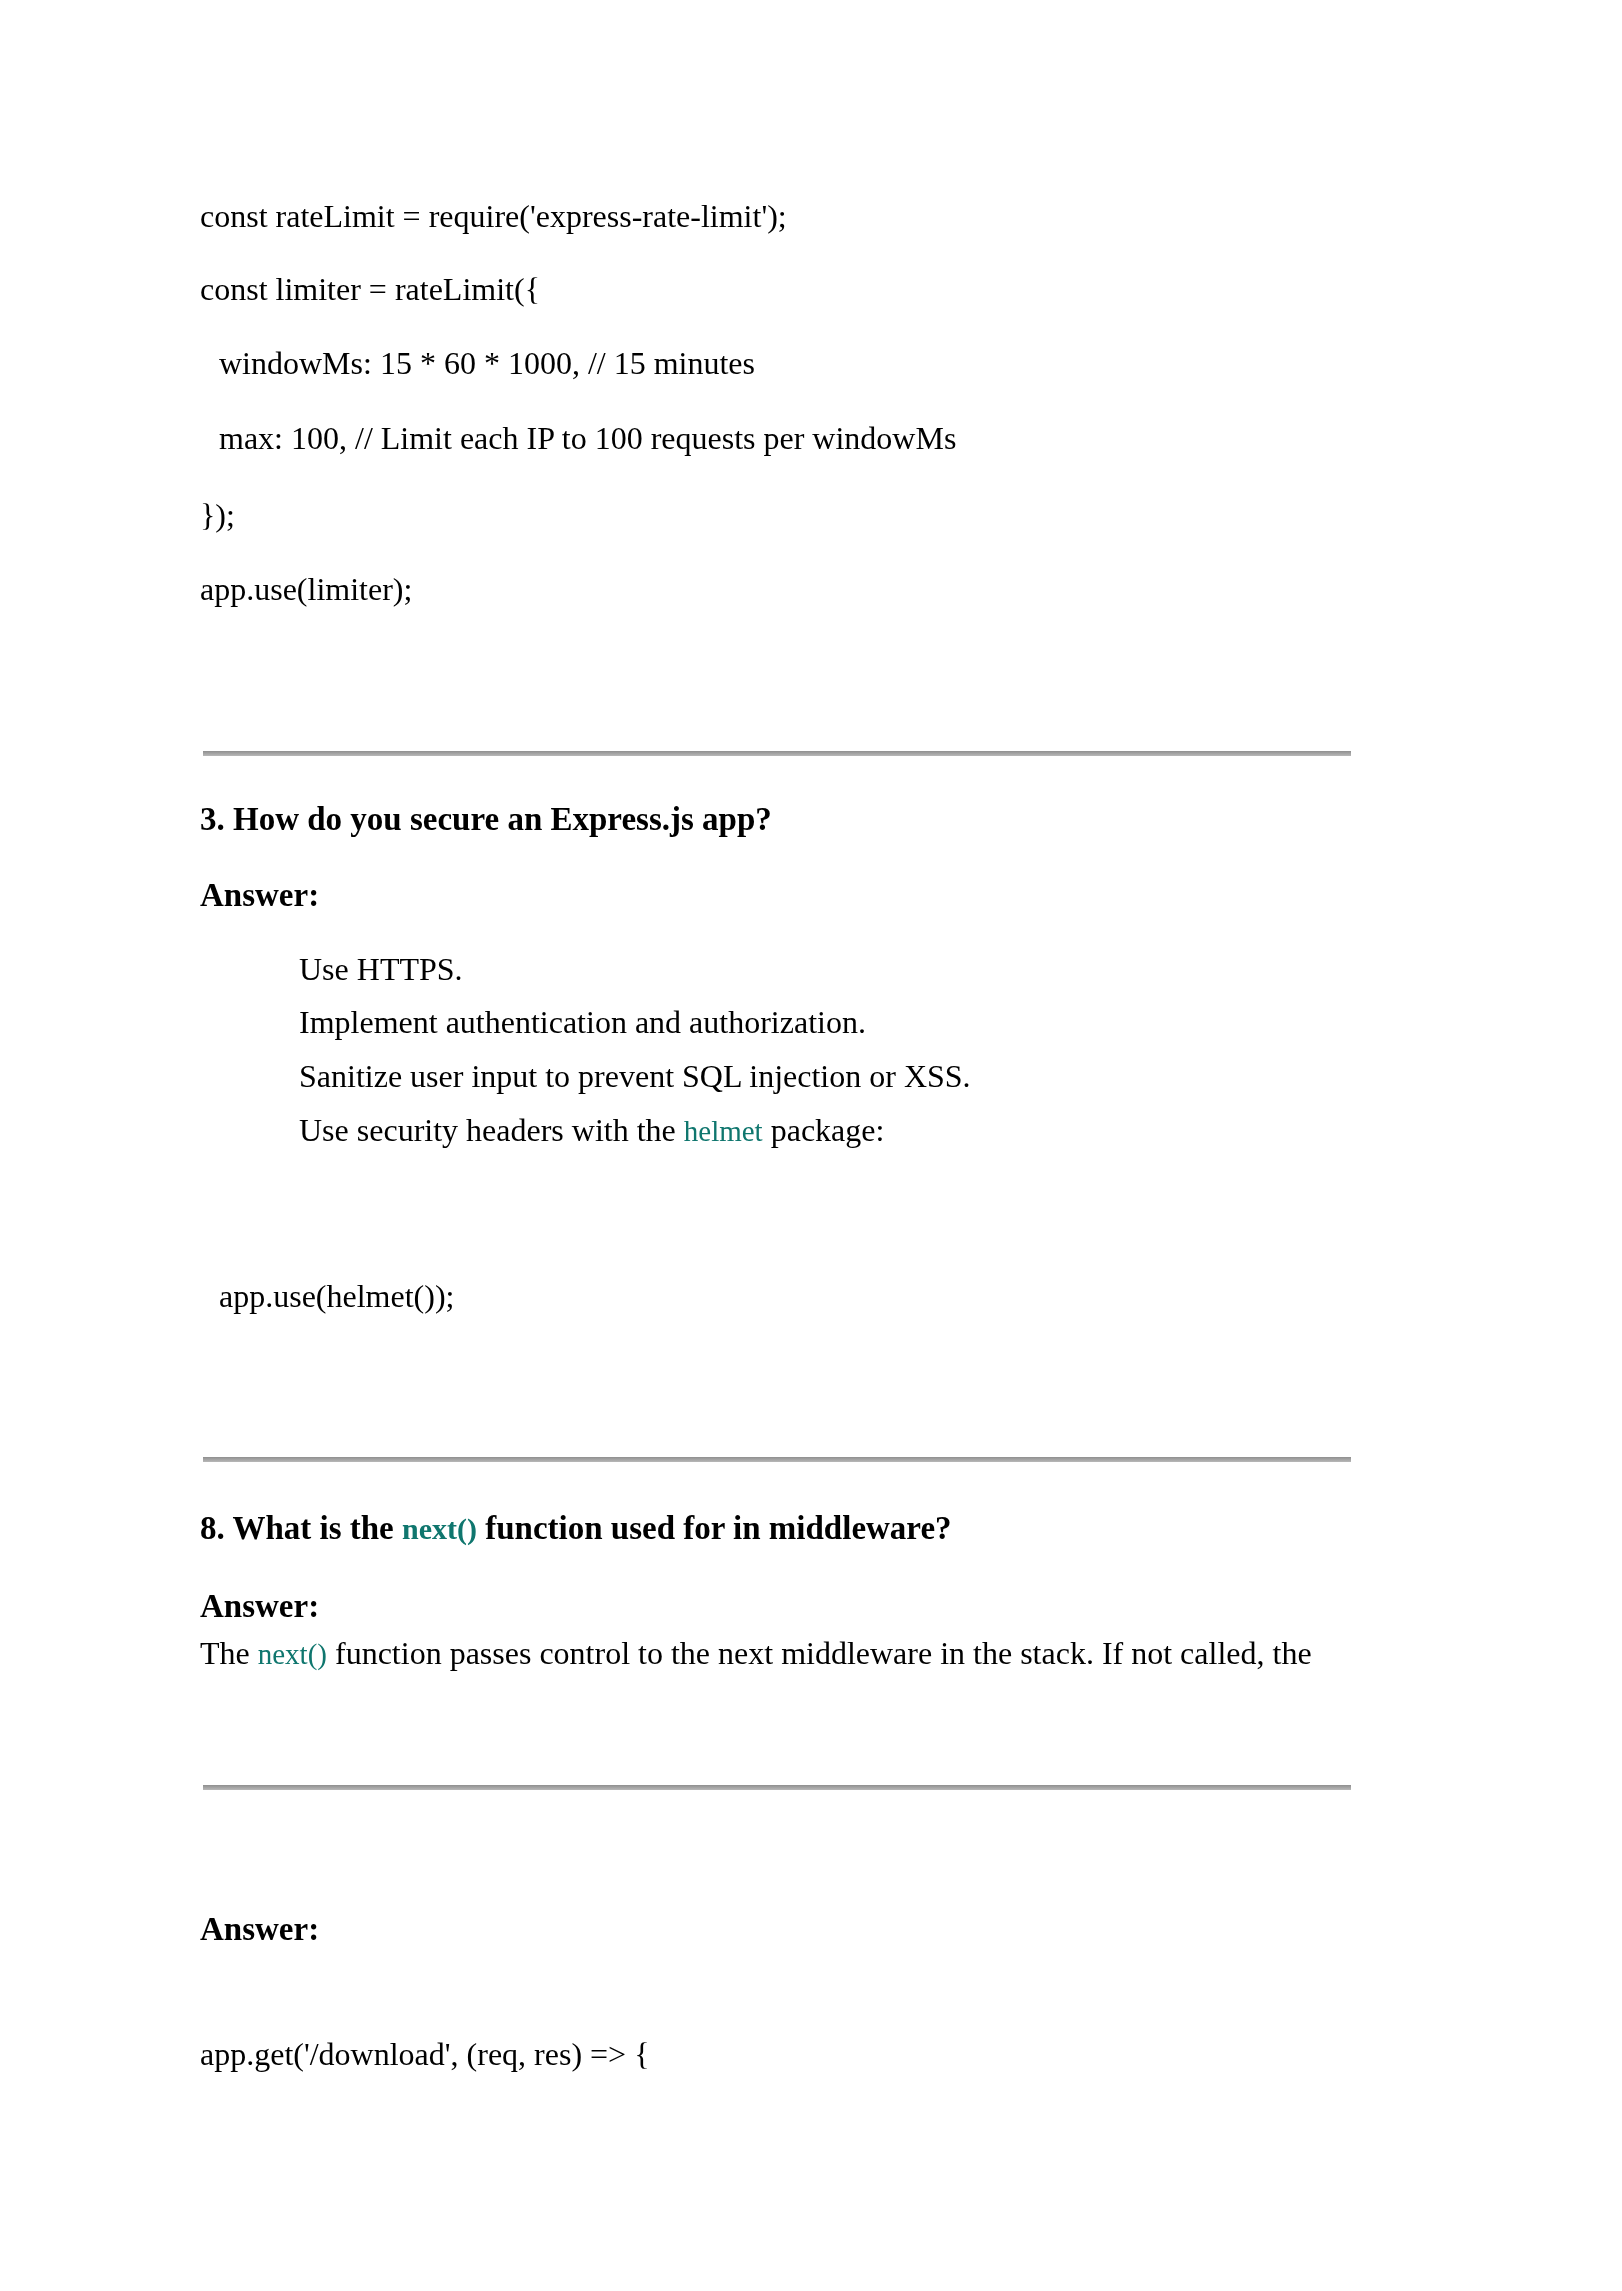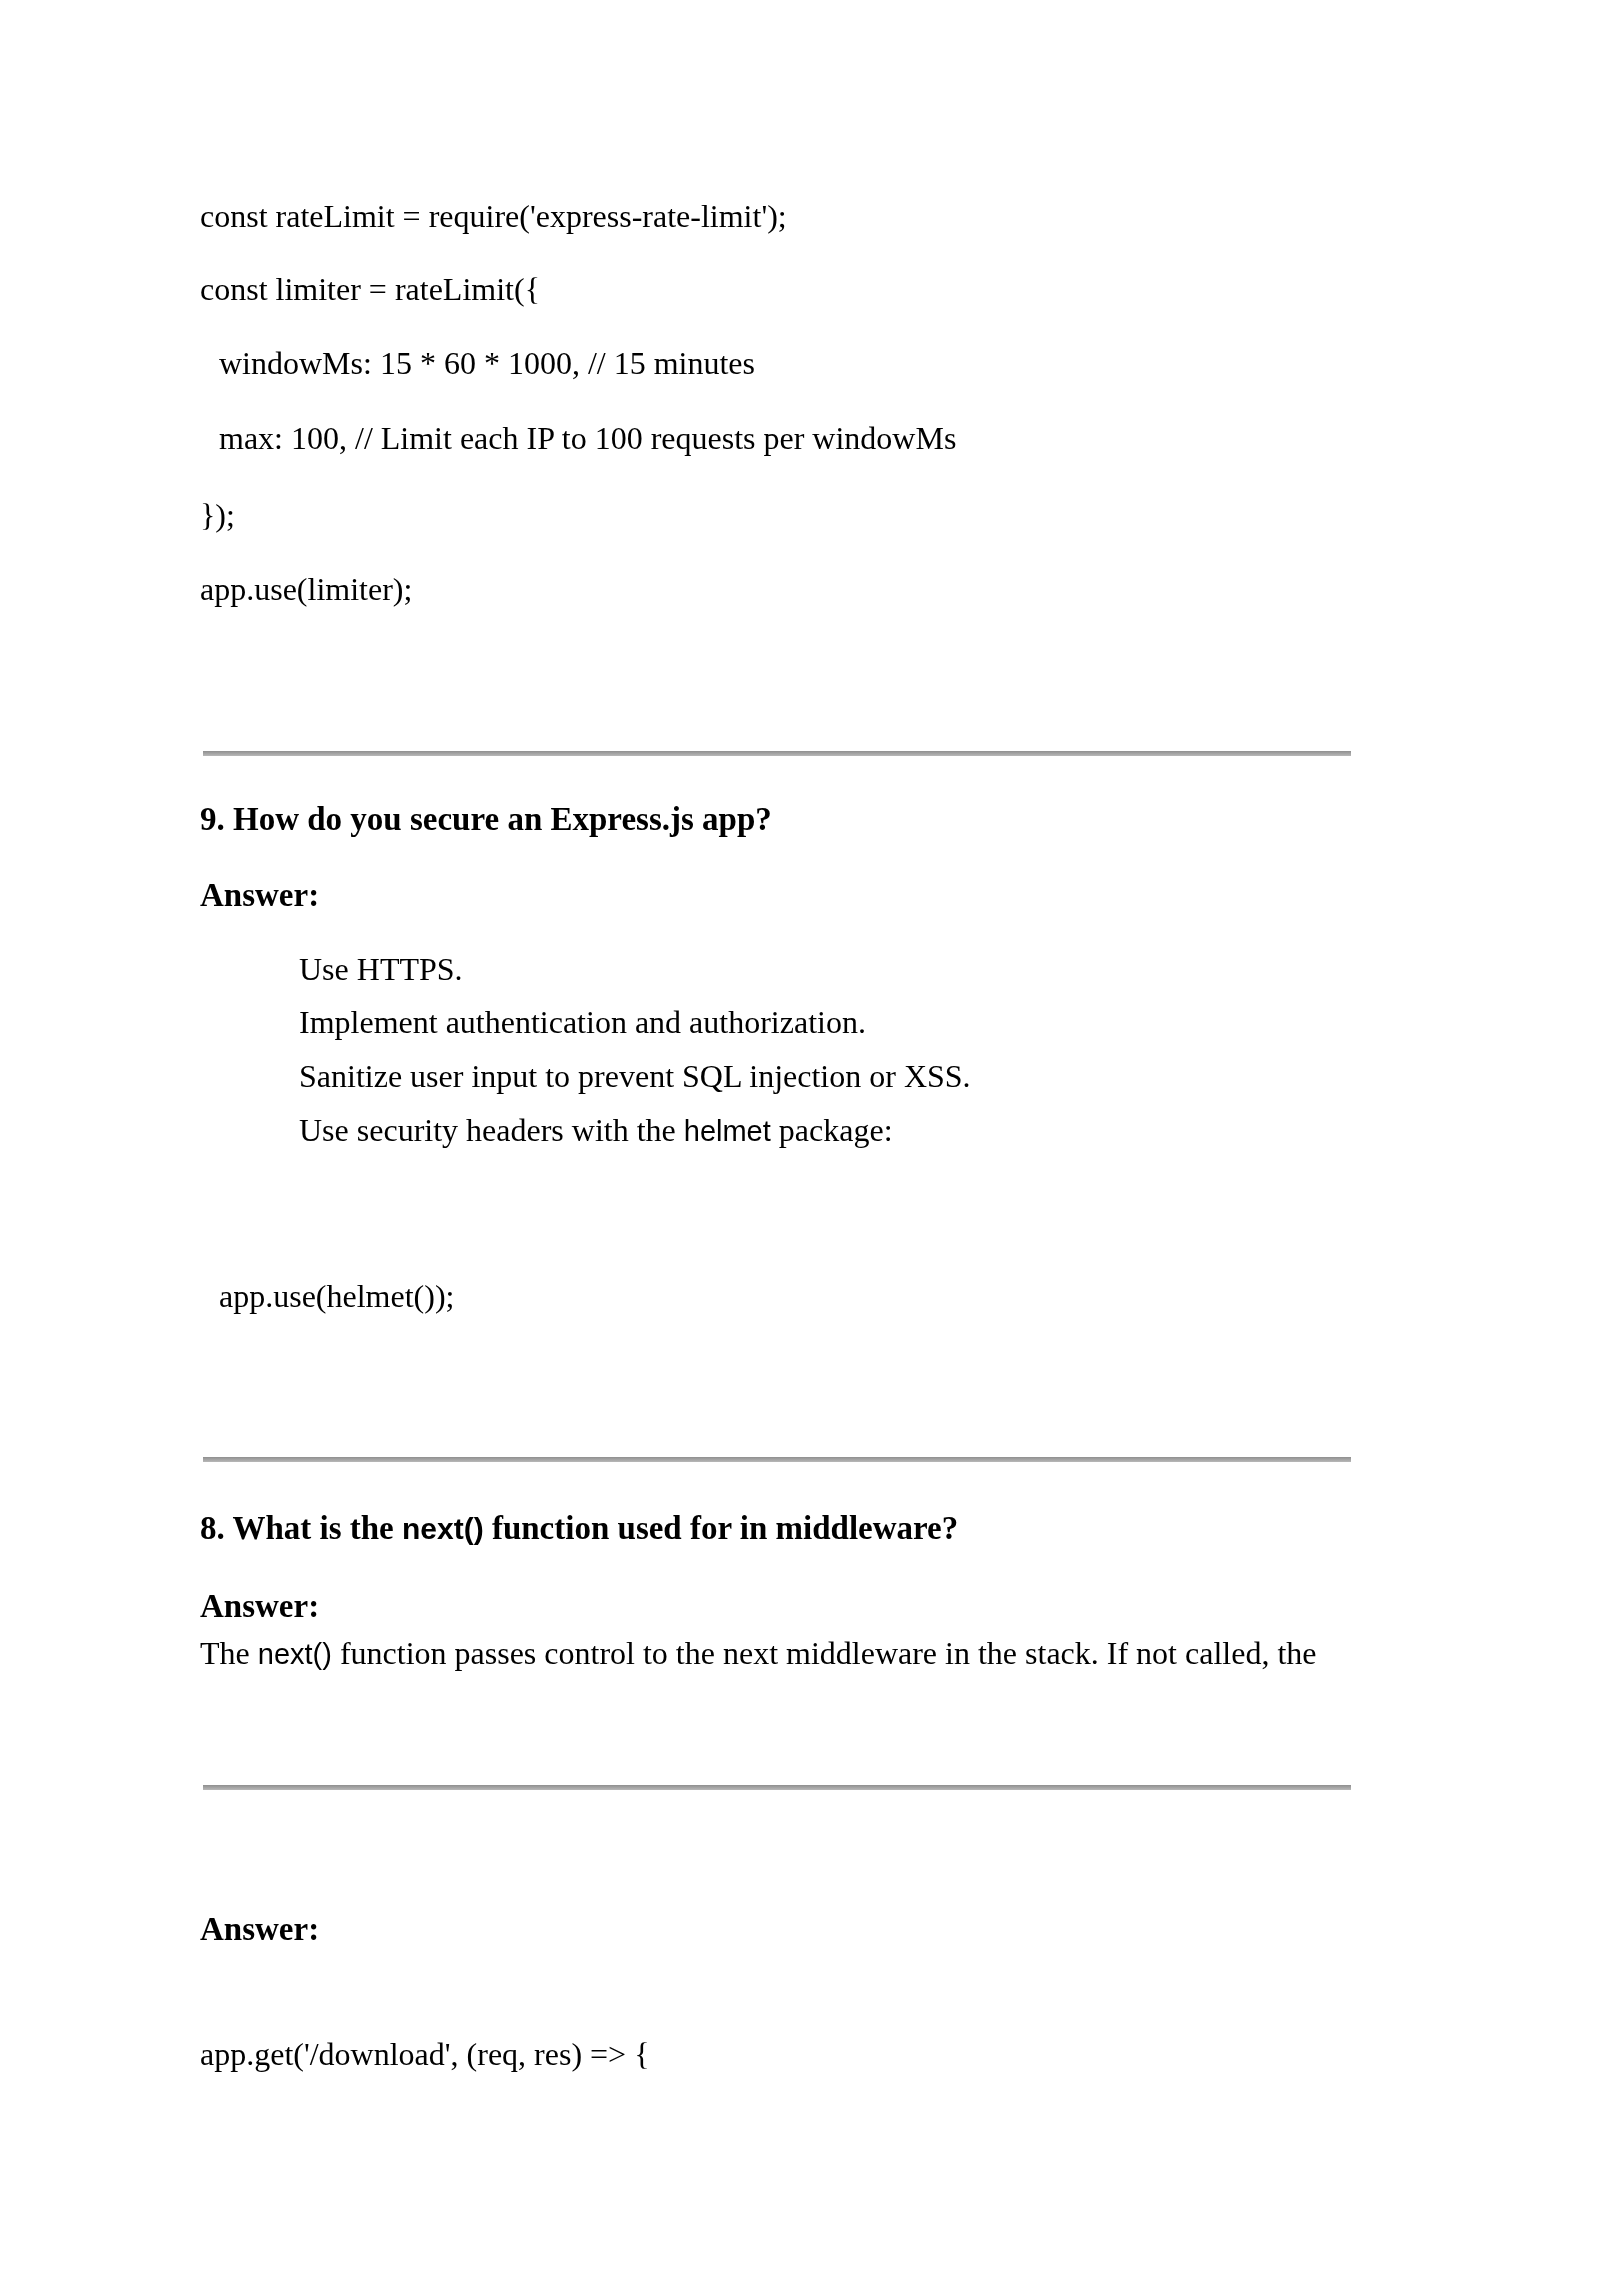--- a/index.html
+++ b/index.html
@@ -17,23 +17,23 @@
     white-space:pre;
     font-size:32px;
     line-height:41px;
     color:#000000;
   }
   .bold{
     font-weight:bold;
     font-size:33px;
   }
   .mono{
-    font-family:Liberation Sans, sans-serif;
+    font-family:Liberation Serif, serif;
     font-size:29px;
-    color:#000000;
+    color:#0f766e;
   }
   .mono.b{
     font-weight:bold;
     font-size:30px;
   }
   .divider{
     position:absolute;
     left:203px;
     width:1230px;
     height:4.5px;
@@ -47,21 +47,21 @@
 
   <div class="row" style="top:196px;left:200px"><span>const rateLimit = require('express-rate-limit');</span></div>
   <div class="row" style="top:269px;left:200px"><span>const limiter = rateLimit({</span></div>
   <div class="row" style="top:343px;left:219px"><span>windowMs: 15 * 60 * 1000, // 15 minutes</span></div>
   <div class="row" style="top:418px;left:219px"><span>max: 100, // Limit each IP to 100 requests per windowMs</span></div>
   <div class="row" style="top:495px;left:200px"><span>});</span></div>
   <div class="row" style="top:569px;left:200px"><span>app.use(limiter);</span></div>
 
   <div class="divider" style="top:751px"></div>
 
-  <div class="row bold" style="top:799px;left:200px"><span>9. How do you secure an Express.js app?</span></div>
+  <div class="row bold" style="top:799px;left:200px"><span>3. How do you secure an Express.js app?</span></div>
   <div class="row bold" style="top:875px;left:200px"><span>Answer:</span></div>
 
   <div class="row" style="top:949px;left:299px"><span>Use HTTPS.</span></div>
   <div class="row" style="top:1002px;left:299px"><span>Implement authentication and authorization.</span></div>
   <div class="row" style="top:1056px;left:299px"><span>Sanitize user input to prevent SQL injection or XSS.</span></div>
   <div class="row" style="top:1110px;left:299px"><span>Use security headers with the </span><span class="mono">helmet</span><span> package:</span></div>
 
   <div class="row" style="top:1276px;left:219px"><span>app.use(helmet());</span></div>
 
   <div class="divider" style="top:1457px"></div>

